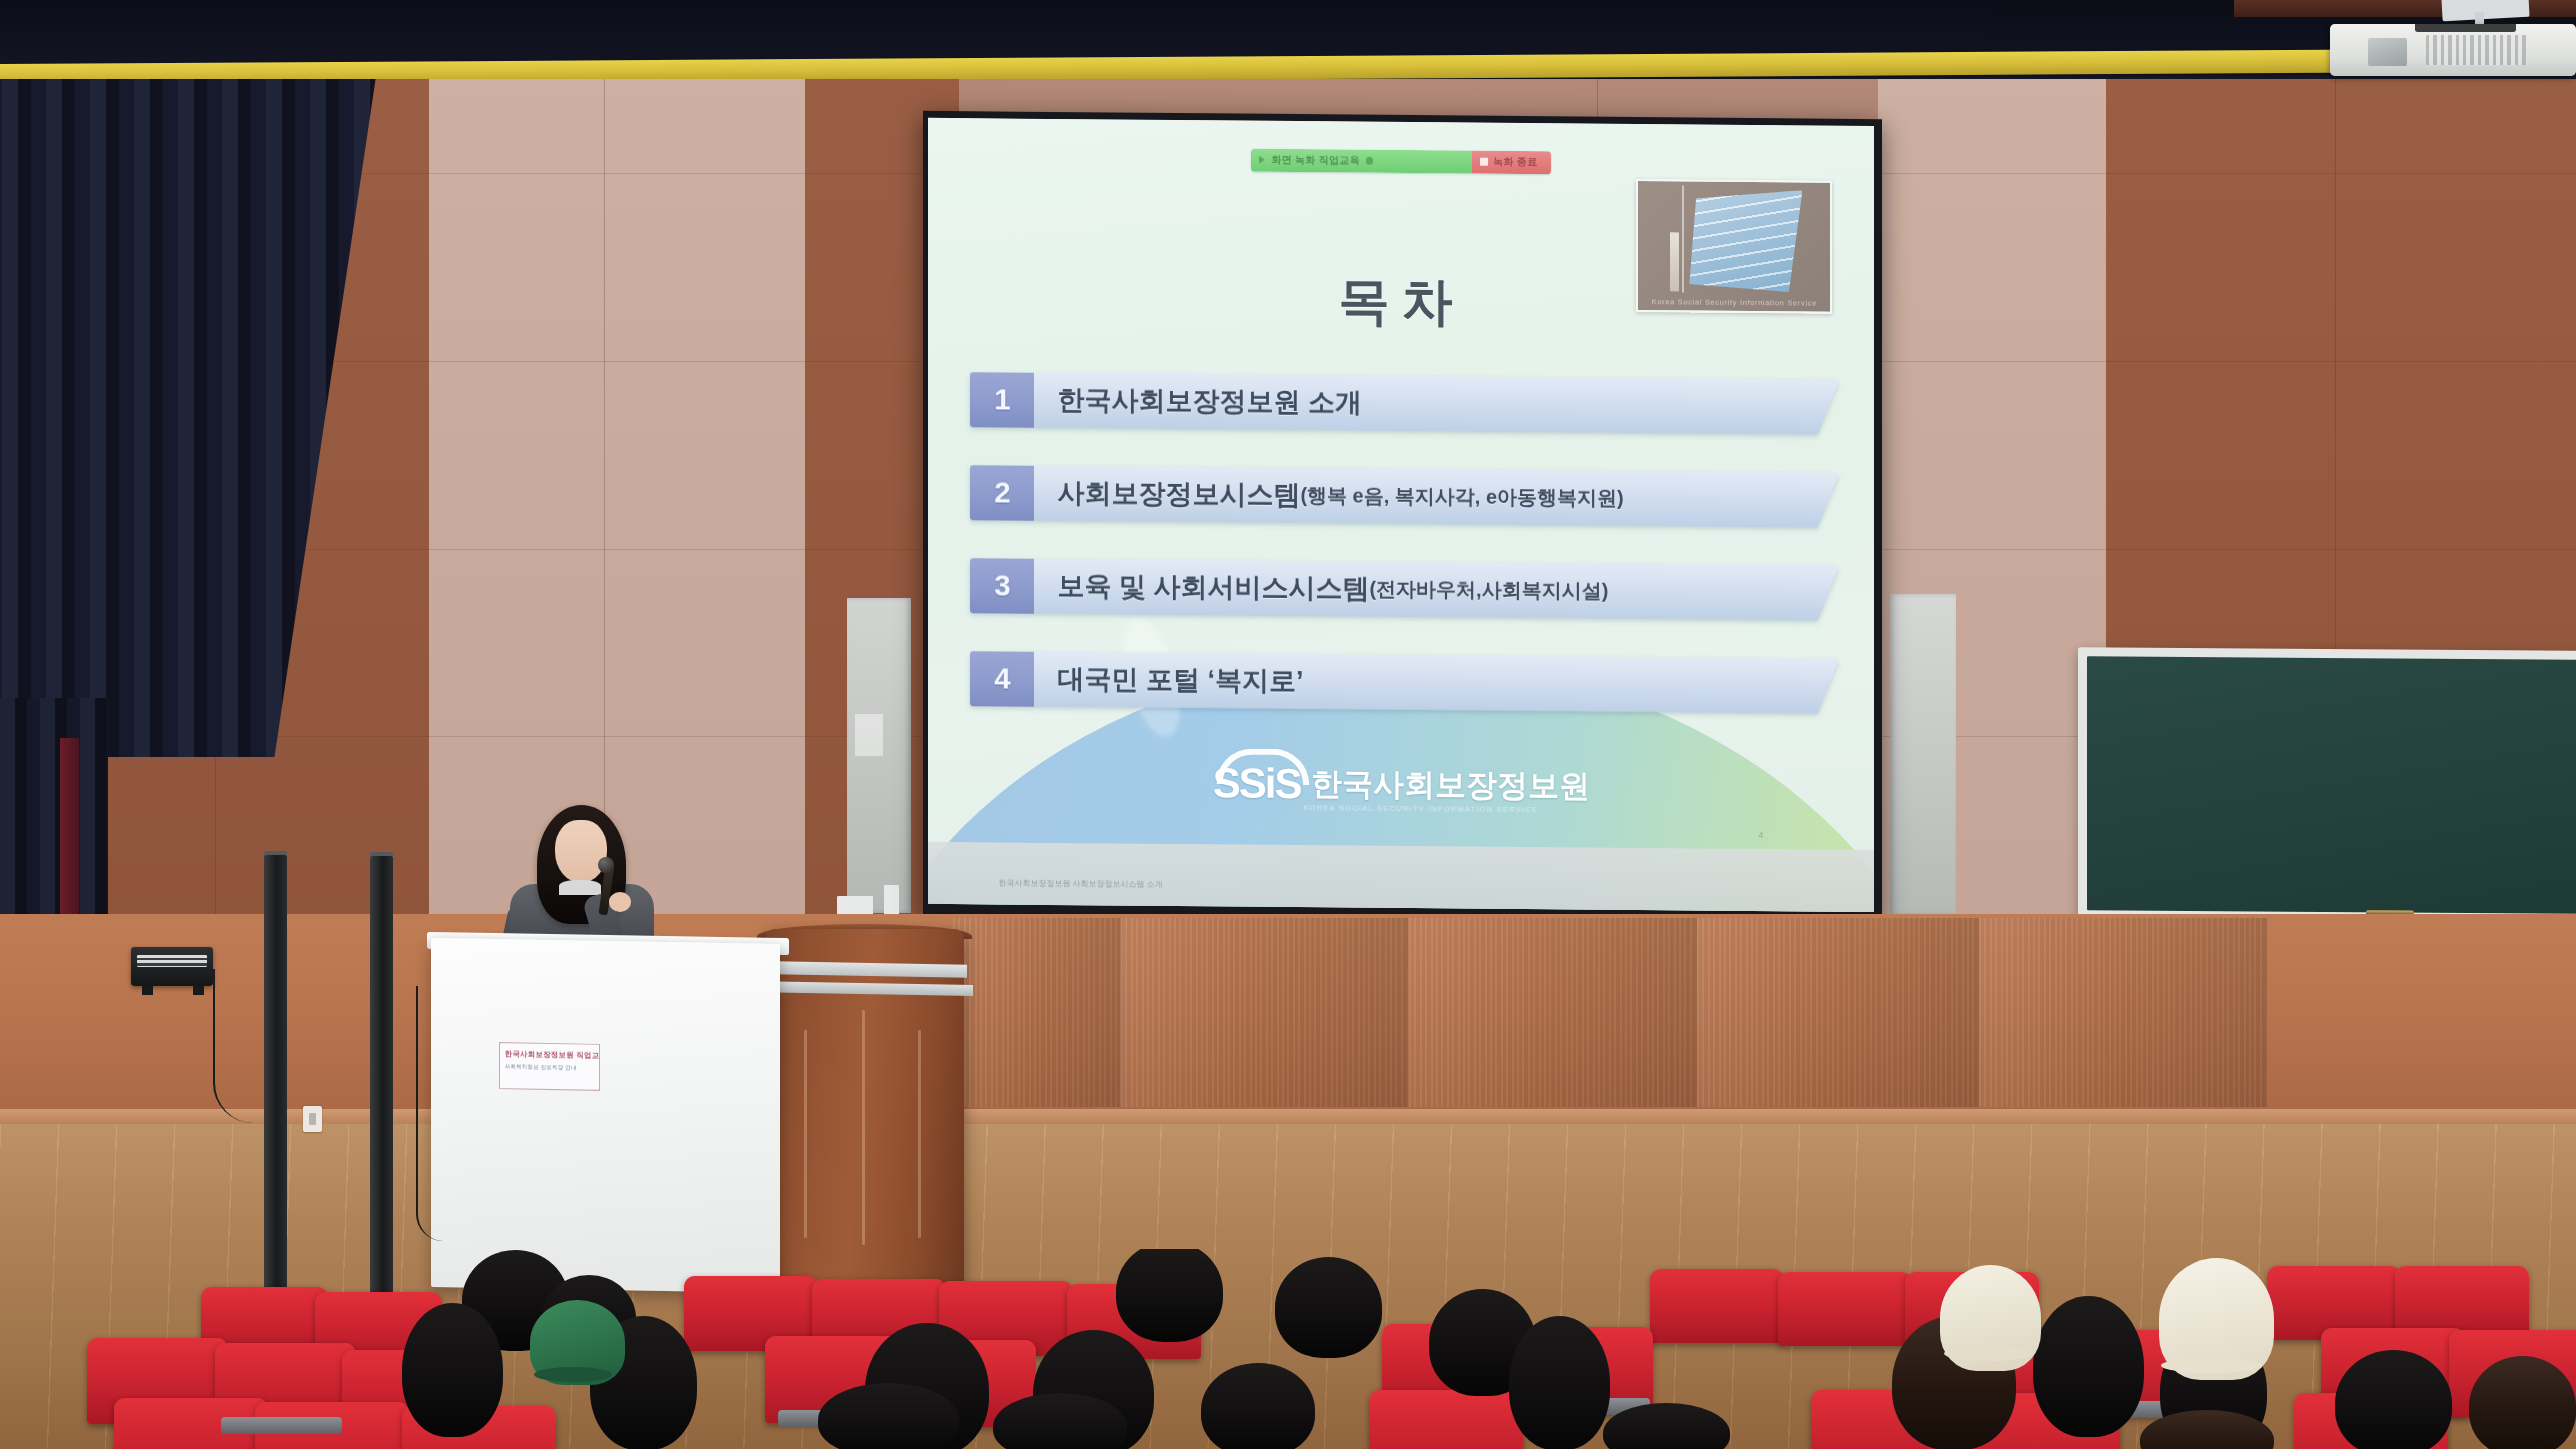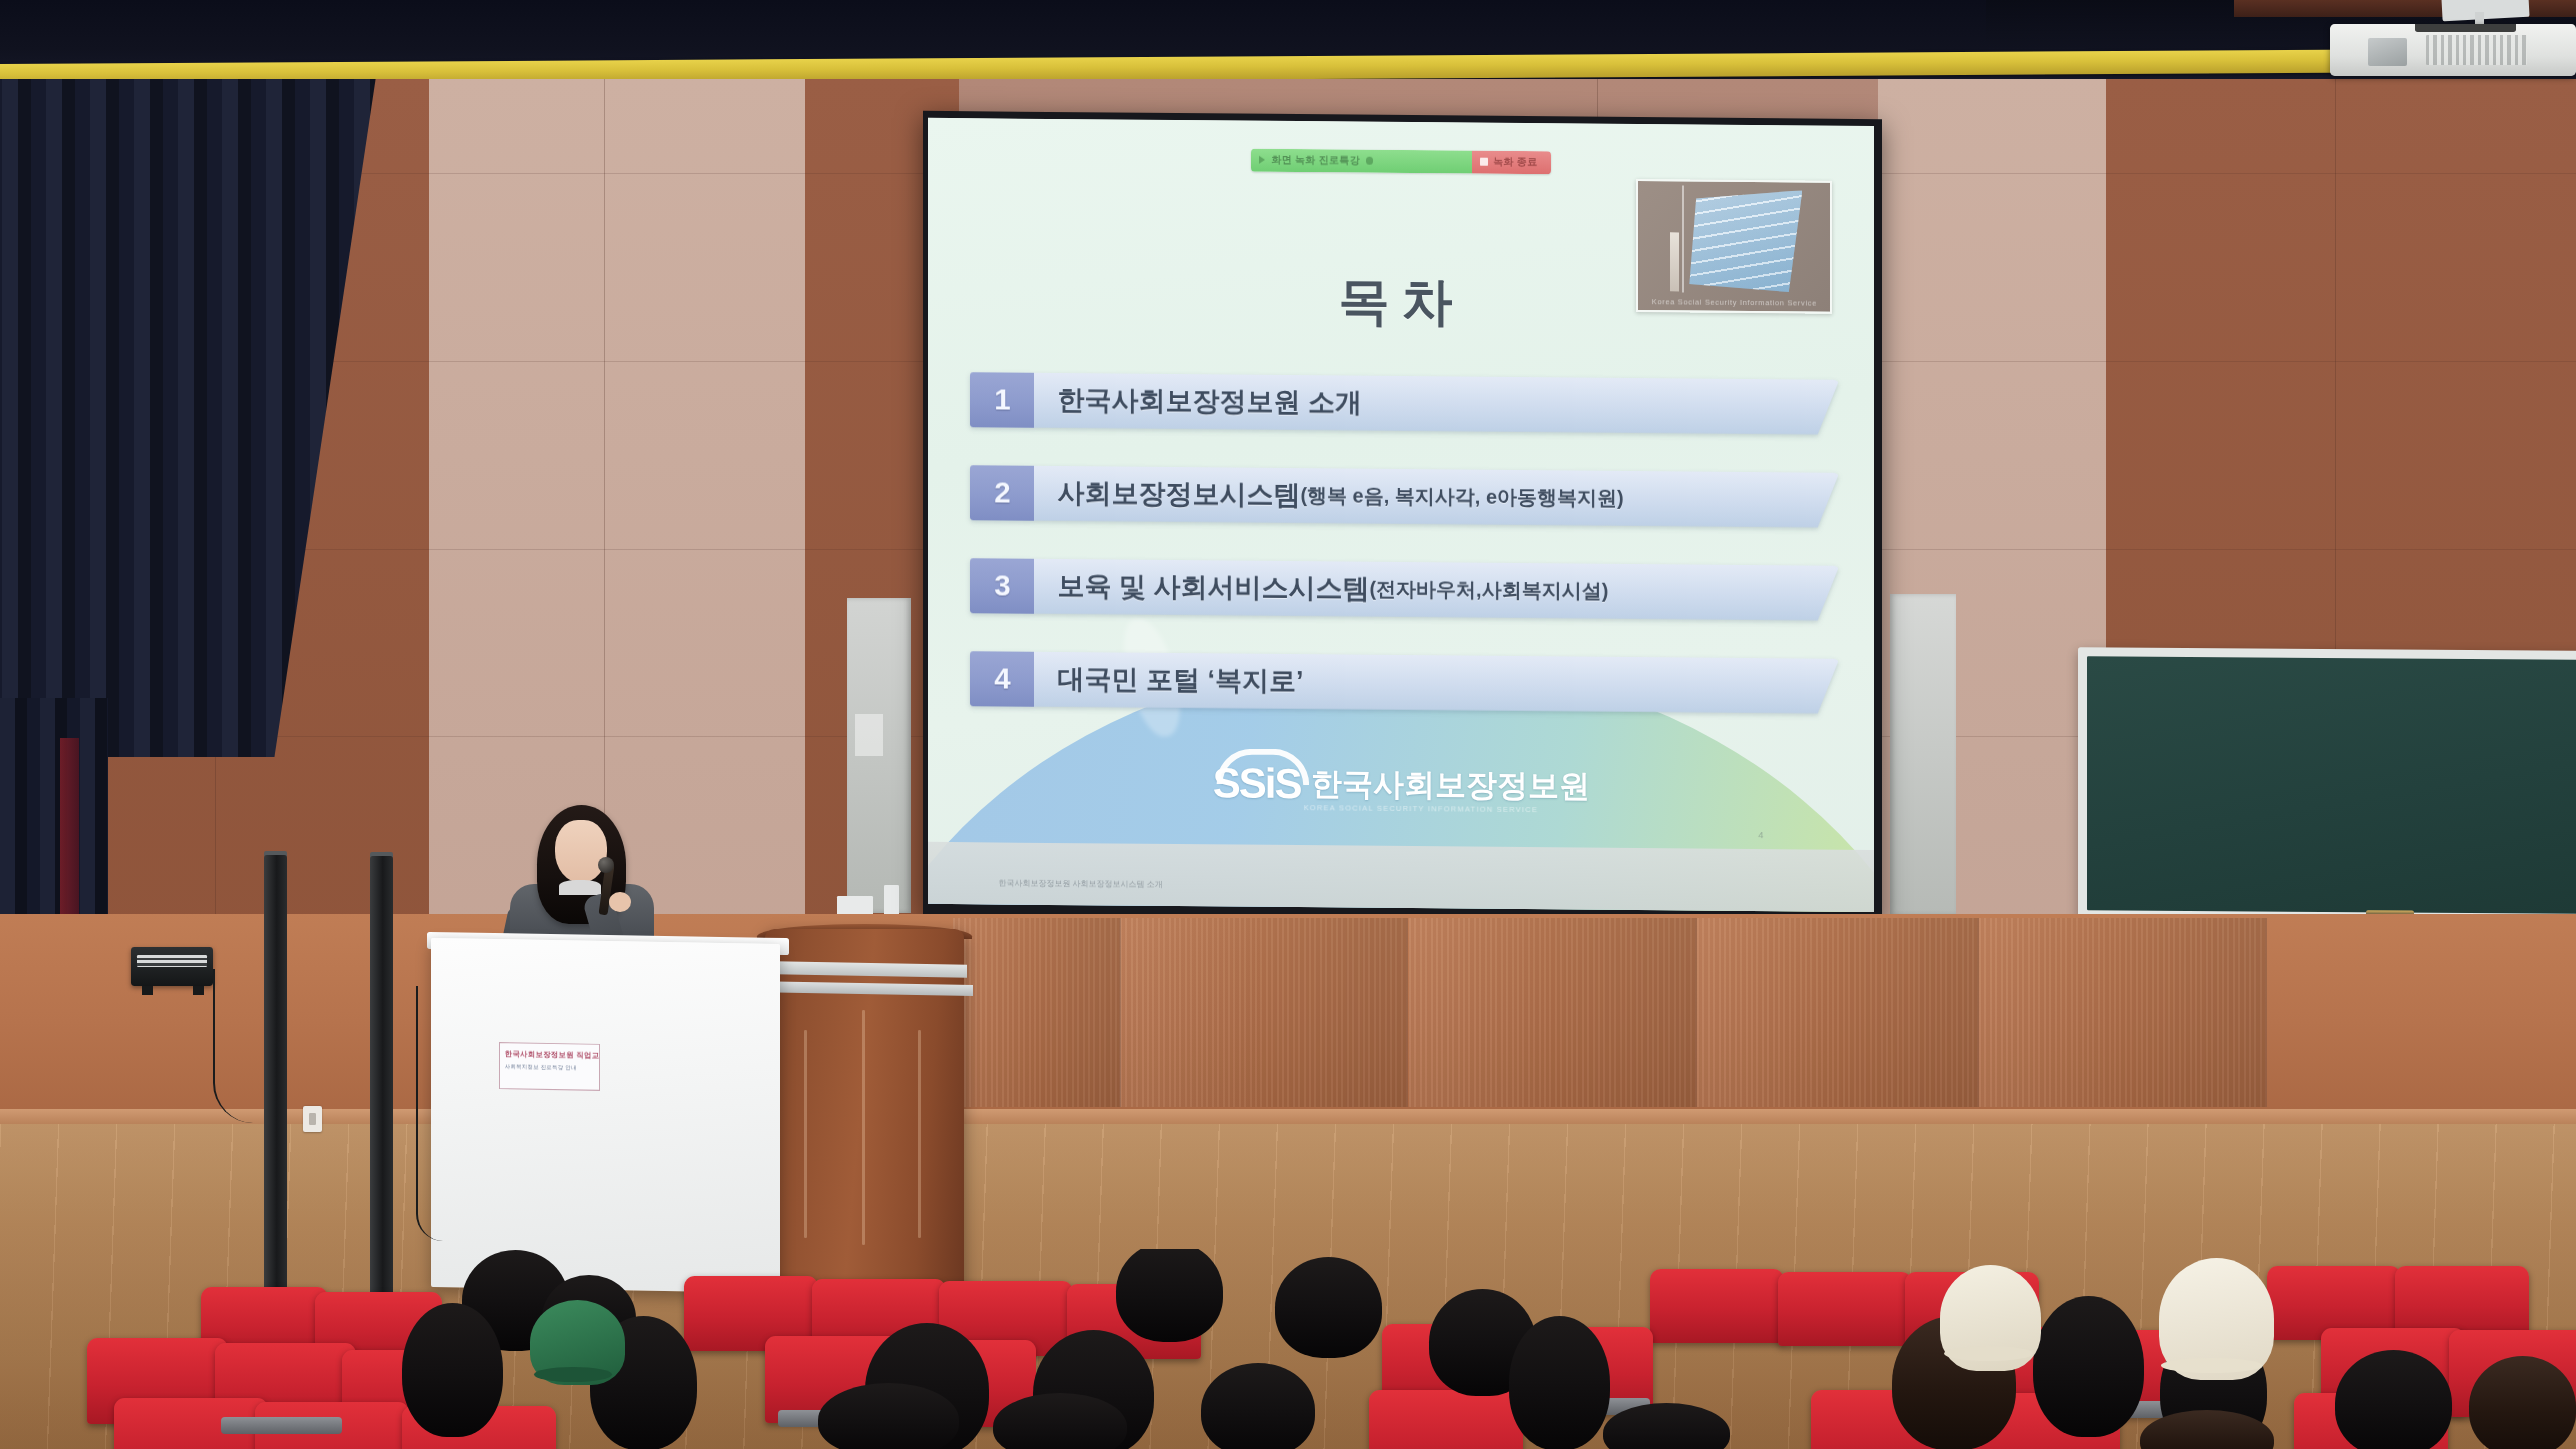--- a/index.html
+++ b/index.html
@@ -626,21 +626,21 @@
   <div class="screen-frame">
     <div class="screen-surface">
       <div class="slide">
         <div class="slide-arc"></div>
         <div class="slide-watermark"></div>
         <div class="slide-bottom-bar"></div>
 
         <div class="slide-toolbar">
           <div class="chip-green">
             <span class="chip-tri"></span>
-            <span class="chip-text">화면 녹화 진로특강</span>
+            <span class="chip-text">화면 녹화 직업교육</span>
             <span class="chip-dot"></span>
           </div>
           <div class="chip-red">
             <span class="chip-sq"></span>
             <span class="chip-text red">녹화 종료</span>
           </div>
         </div>
 
         <div class="slide-thumb">
           <div class="thumb-divider"></div>

